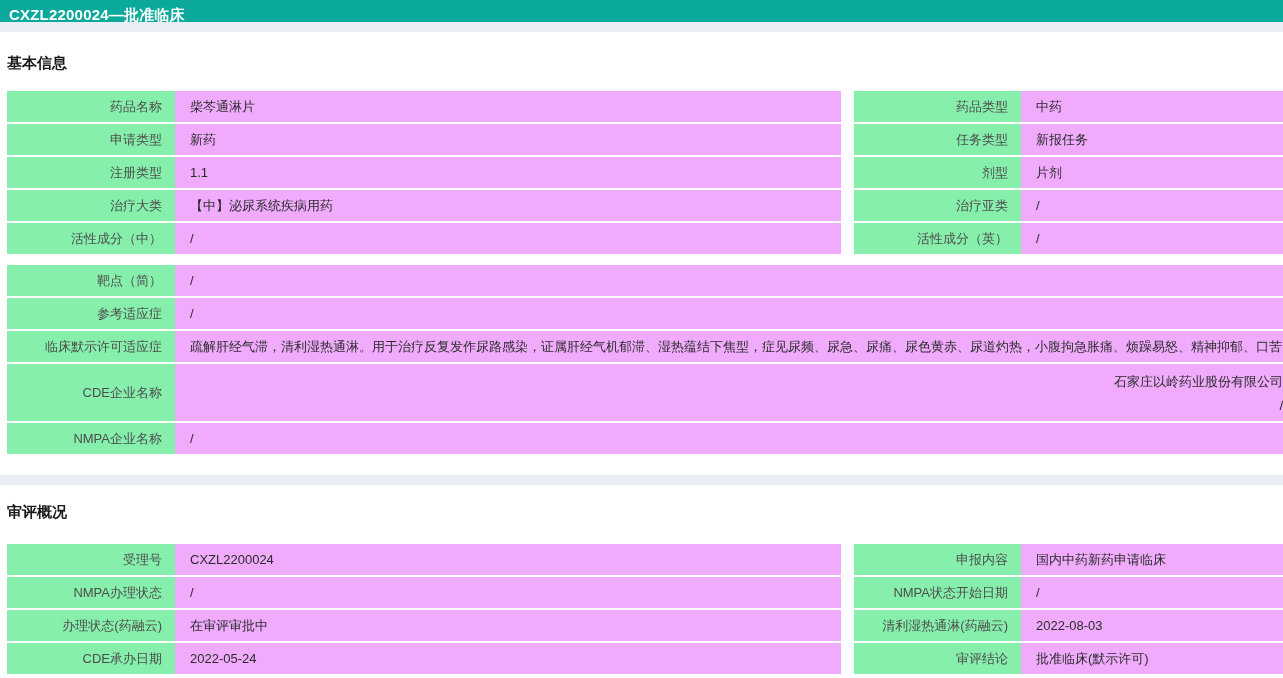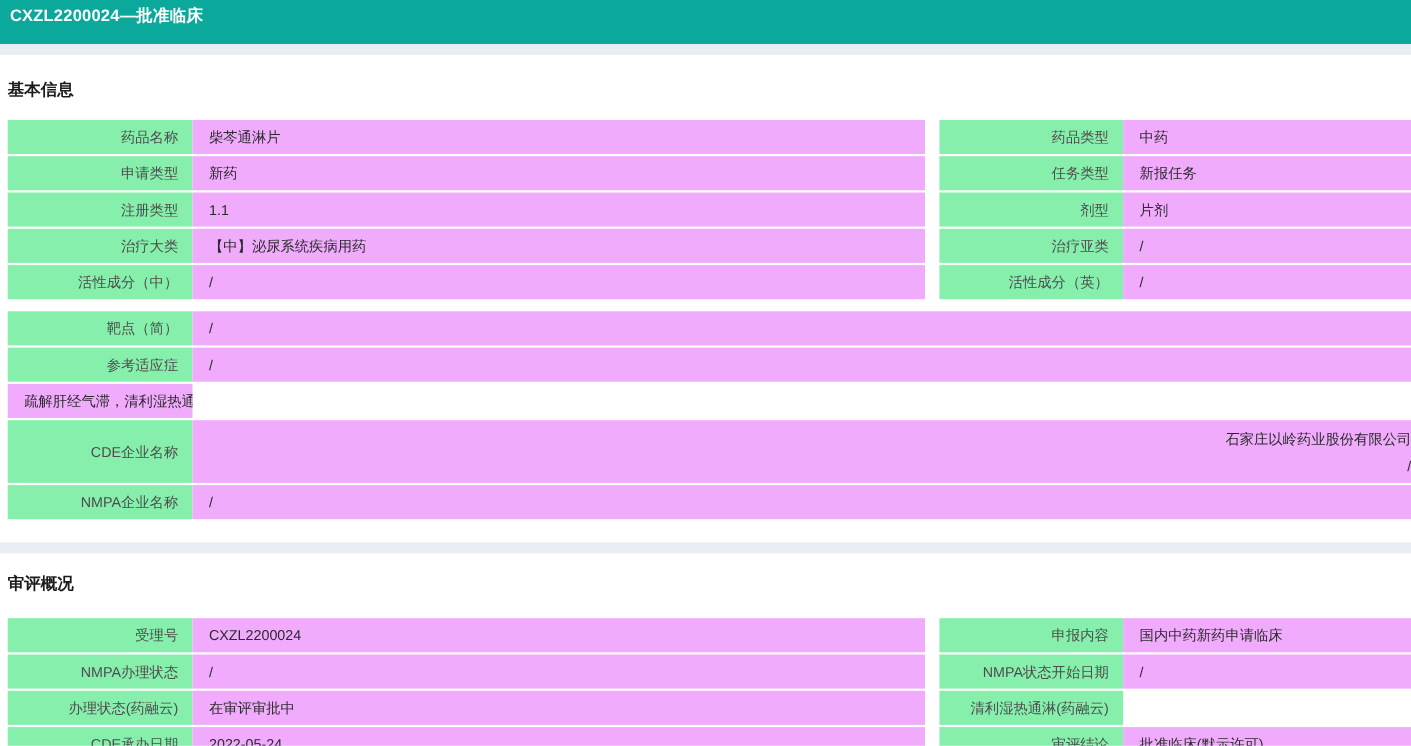--- a/index.html
+++ b/index.html
@@ -1,18 +1,18 @@
 <!DOCTYPE html>
 <html><head>
 <meta charset="utf-8">
 <style>
   * { margin:0; padding:0; box-sizing:border-box; }
   html,body { width:1283px; height:678px; overflow:hidden; background:#ffffff;
     font-family:"Liberation Sans","DejaVu Sans",sans-serif; }
-  .titlebar { height:40px; background:#0ba99b; color:#ffffff; font-weight:bold;
+  .titlebar { height:22px; background:#0ba99b; color:#ffffff; font-weight:bold;
     font-size:15px; line-height:30px; padding-left:9px; letter-spacing:.2px; }
   .strip { height:10px; background:#e9eef5; }
   .section-heading { font-size:15px; font-weight:bold; color:#1b1b1b;
     margin:22px 16px 18px 7px; }
   .tbl { margin-left:7px; }
   .row { display:grid; grid-template-columns:168px 666px 13px 167px 262px;
     margin-bottom:2px; }
   .row.full { grid-template-columns:168px 1108px; }
   .lbl { background:#86efac; color:#4d4d4d; font-size:13px; text-align:right;
     padding-right:13px; height:31px; line-height:31px; white-space:nowrap;
@@ -86,20 +86,21 @@
     <div class="lbl">靶点（简）</div>
     <div class="val">/</div>
   </div>
 
   <div class="row full">
     <div class="lbl">参考适应症</div>
     <div class="val">/</div>
   </div>
 
   <div class="row full">
+    <div class="lbl">临床默示许可适应症</div>
     <div class="val">疏解肝经气滞，清利湿热通淋。用于治疗反复发作尿路感染，证属肝经气机郁滞、湿热蕴结下焦型，症见尿频、尿急、尿痛、尿色黄赤、尿道灼热，小腹拘急胀痛、烦躁易怒、精神抑郁、口苦、大便秘结等。</div>
   </div>
 
   <div class="row full tall">
     <div class="lbl">CDE企业名称</div>
     <div class="val">
       <div class="vline">石家庄以岭药业股份有限公司</div>
       <div class="vline">/</div>
     </div>
   </div>
@@ -131,20 +132,21 @@
     <div class="gapcol"></div>
     <div class="lbl">NMPA状态开始日期</div>
     <div class="val">/</div>
   </div>
 
   <div class="row">
     <div class="lbl">办理状态(药融云)</div>
     <div class="val">在审评审批中</div>
     <div class="gapcol"></div>
     <div class="lbl">清利湿热通淋(药融云)</div>
+    <div class="val">2022-08-03</div>
   </div>
 
   <div class="row">
     <div class="lbl">CDE承办日期</div>
     <div class="val">2022-05-24</div>
     <div class="gapcol"></div>
     <div class="lbl">审评结论</div>
     <div class="val">批准临床(默示许可)</div>
   </div>
 

